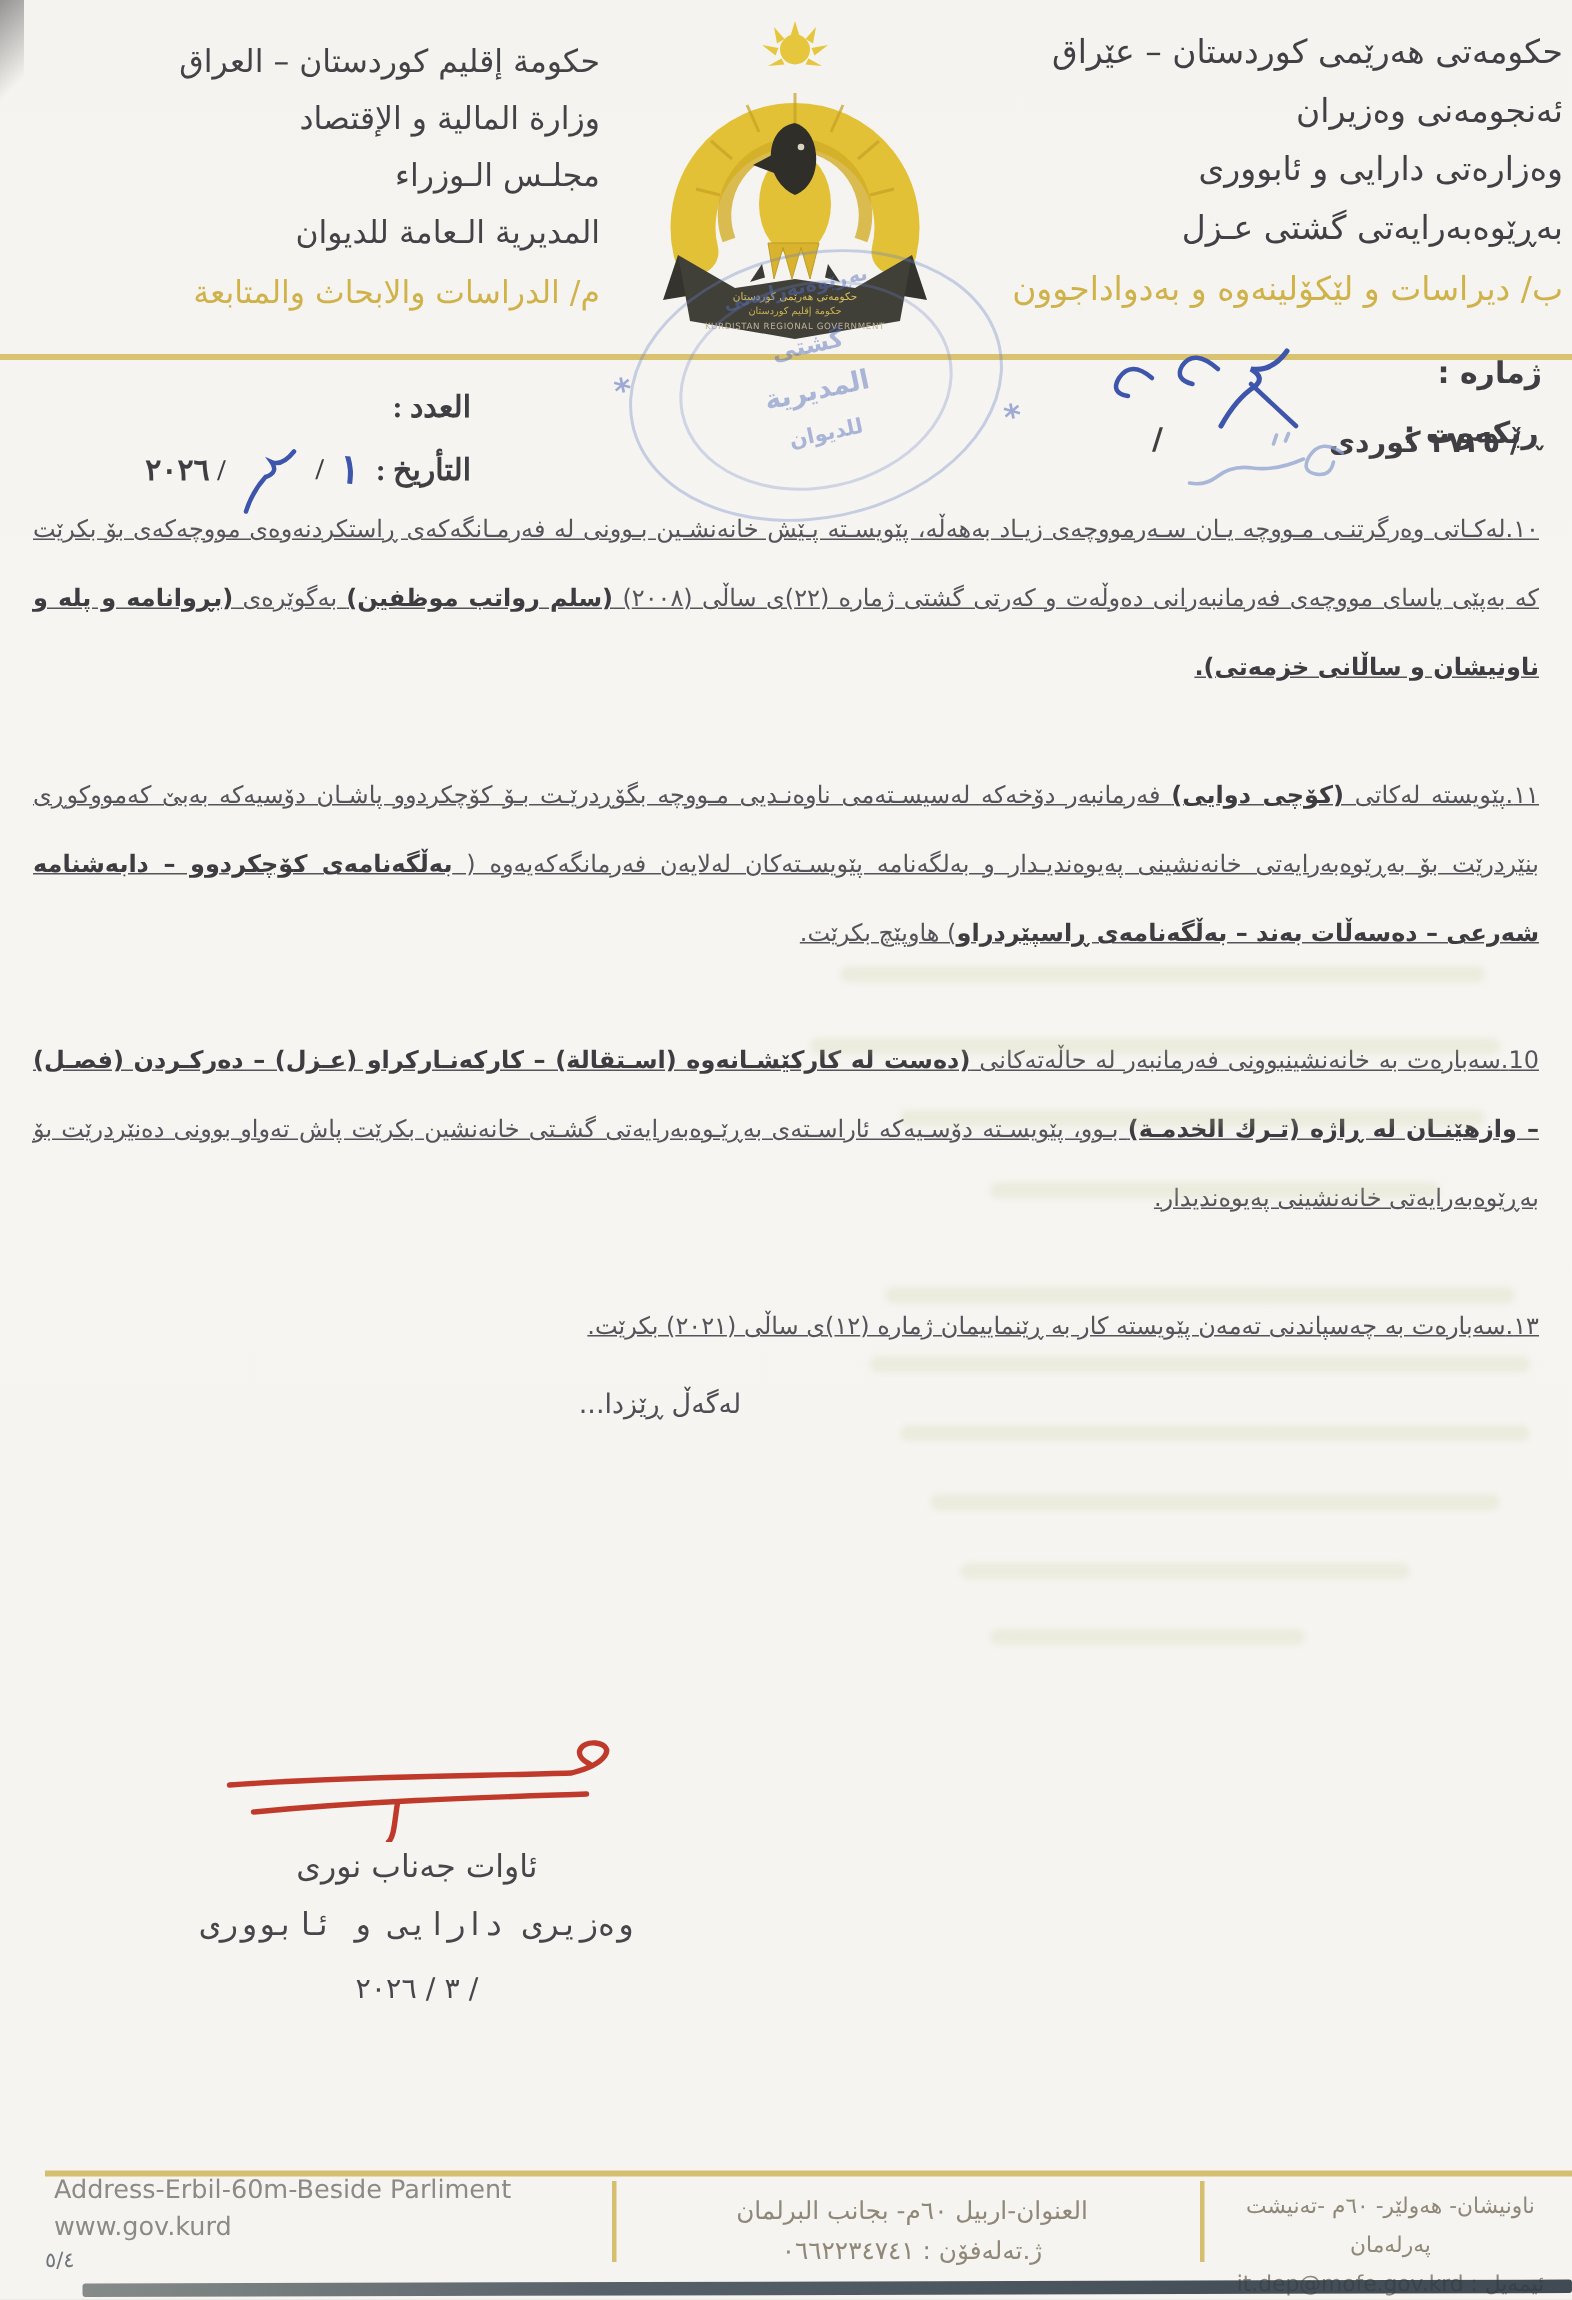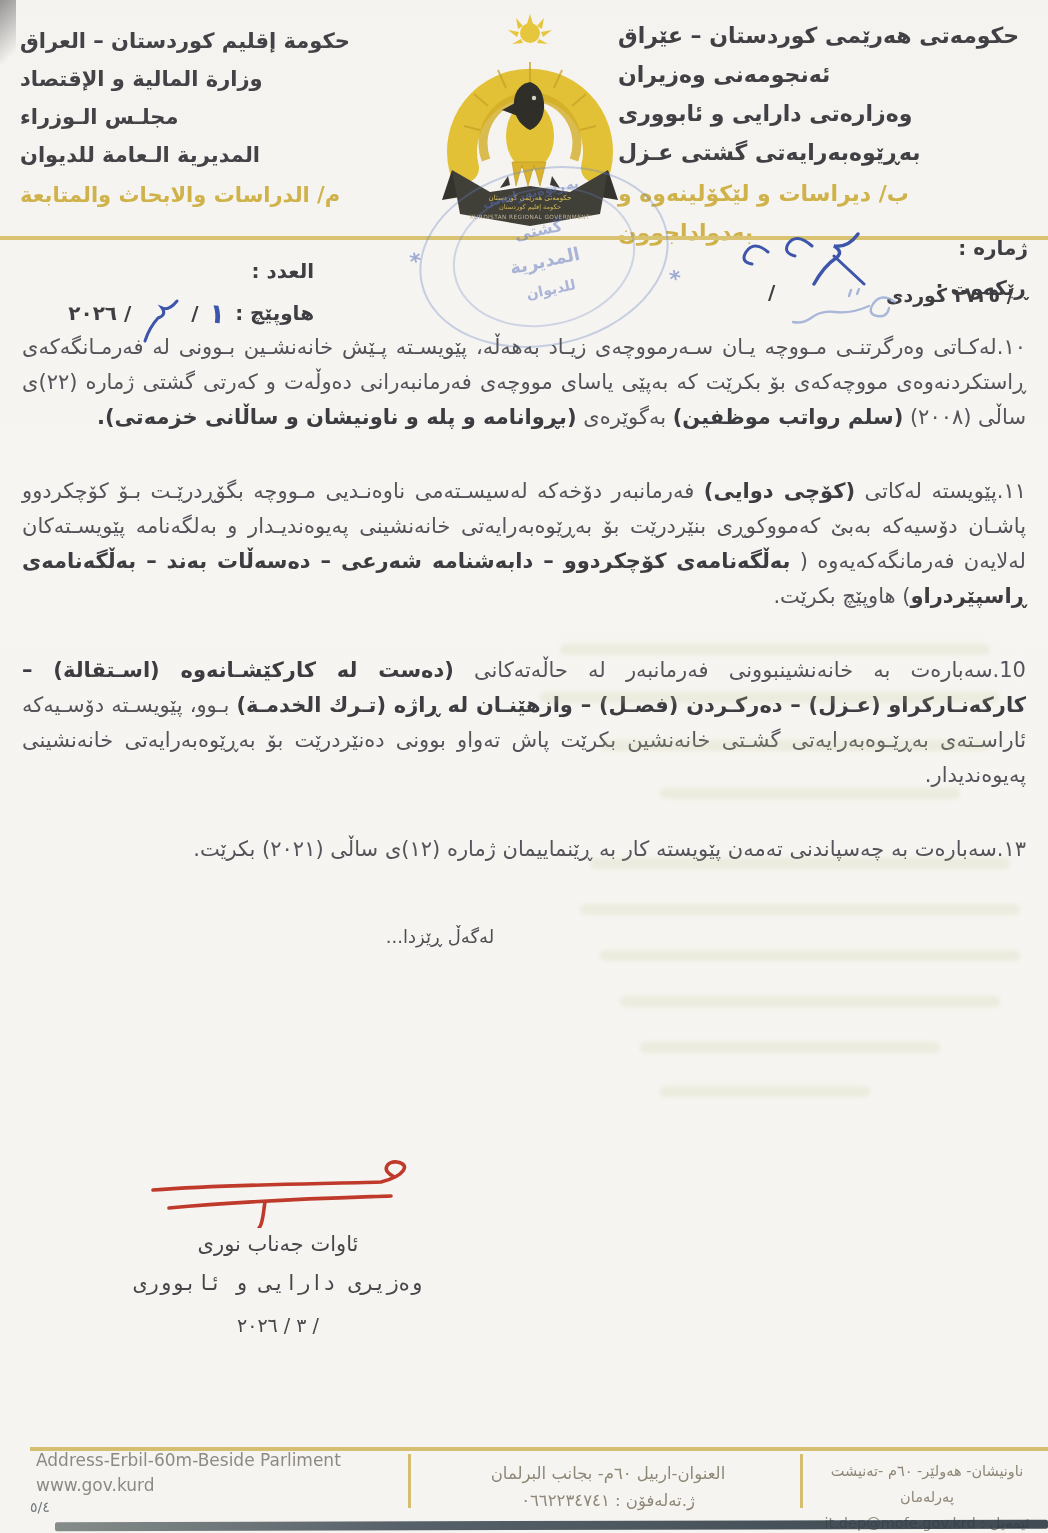--- a/index.html
+++ b/index.html
@@ -10,21 +10,21 @@
   }
   
   .corner-shade{position:absolute;left:0;top:0;width:16px;height:78px;
     background:linear-gradient(135deg,rgba(70,70,72,.55),rgba(70,70,72,0) 72%);}
   .bottom-scan-bar{position:absolute;left:55px;right:0;bottom:3px;height:9px;border-radius:2px;
     background:linear-gradient(90deg,#79807e,#45505a 35%,#323e48 75%,#2c3842);
     transform:rotate(-.15deg);opacity:.9;}
   .ghost{position:absolute;height:11px;border-radius:6px;background:rgba(196,198,148,.20);filter:blur(2px);}
 
   
-  .hdr{position:absolute;text-align:left;font-weight:bold;}
+  .hdr{position:absolute;text-align:right;font-weight:normal;}
   .hdr-left{left:20px;top:22px;width:380px;font-size:21px;line-height:38px;color:#434347;}
   .hdr-right{right:6px;top:16px;width:424px;font-size:22px;line-height:39px;color:#414145;}
   .hdr .dept{color:#d0b24a;margin-top:2px;}
   .emblem{position:absolute;left:428px;top:10px;width:204px;height:228px;}
   .gold-rule{position:absolute;left:0;right:0;top:236px;height:4px;background:#d9c270;}
 
   
   .stamp{position:absolute;left:418px;top:168px;width:252px;height:178px;transform:rotate(-12deg);}
   .stamp .ring{position:absolute;inset:0;border:2px solid rgba(104,130,196,.34);border-radius:50%;}
   .stamp .ring2{position:absolute;inset:20px 34px;border:2px solid rgba(104,130,196,.28);border-radius:50%;}
@@ -37,28 +37,28 @@
   .ast-l{left:-6px;top:54px;}
   .ast-r{right:-4px;bottom:28px;}
 
   
   .ref-right{position:absolute;right:20px;top:236px;width:410px;direction:rtl;font-size:20px;font-weight:bold;color:#3f3f43;}
   .ref-right .row{height:40px;position:relative;}
   .ref-slash{position:absolute;left:150px;top:44px;font-size:20px;color:#3f3f43;}
   .ref-kurdishdate{position:absolute;left:268px;top:48px;font-size:19px;direction:rtl;}
   .hw-number{position:absolute;left:90px;top:-10px;}
   .hw-scribble{position:absolute;left:165px;top:48px;opacity:.75;}
-  .ref-left{position:absolute;left:42px;top:250px;width:272px;direction:rtl;font-size:20px;font-weight:bold;color:#3f3f43;}
+  .ref-left{position:absolute;left:42px;top:250px;width:272px;direction:rtl;font-size:20px;font-weight:bold;color:#3f3f43;font-family:Liberation Serif, serif;}
   .ref-left .row{height:42px;display:flex;align-items:center;gap:10px;}
   .ink{color:#3d55ab;}
   .hw-one{font-size:27px;transform:rotate(6deg);display:inline-block;font-weight:bold;}
 
   
   .body-text{position:absolute;left:22px;right:22px;top:330px;direction:rtl;
-    font-size:21px;line-height:35px;color:#54545a;text-align:justify;}
+    font-size:16px;line-height:46px;color:#54545a;text-align:justify;text-decoration:underline;}
   .para{margin-bottom:39px;}
   .pnum{letter-spacing:1px;}
   .bseg{font-weight:bold;color:#3c3c41;}
   .closing{position:absolute;left:348px;top:926px;width:184px;text-align:center;
     direction:rtl;font-size:18px;color:#4e4e54;}
 
   
   .sig{position:absolute;left:106px;top:1150px;width:344px;text-align:center;}
   .sig .name{font-size:21px;color:#47474b;margin-top:0;}
   .sig .title{font-size:21px;color:#47474b;margin-top:15px;font-family:Liberation Mono, monospace;}
@@ -177,21 +177,21 @@
         <path d="M66,12 l2,-6 M74,10 l2,-5"></path>
       </g>
     </svg>
   </div>
 
   <div class="ref-left">
     <div class="row">
         <span>العدد :</span>
       </div>
     <div class="row">
-      <span>هاوپێچ :</span>
+      <span>التأريخ :</span>
       <span class="ink hw-one">١</span>
       <span>/</span>
       <svg width="40" height="50" viewBox="0 0 40 50" style="margin-top:14px;">
         <path d="M36,6 q-8,10 -15,7 q5,7 -4,10 q-9,10 -13,23" fill="none" stroke="#3d55ab" stroke-width="3" stroke-linecap="round"></path>
       </svg>
       <span>/ ٢٠٢٦</span>
     </div>
   </div>
 
   <div class="body-text">

